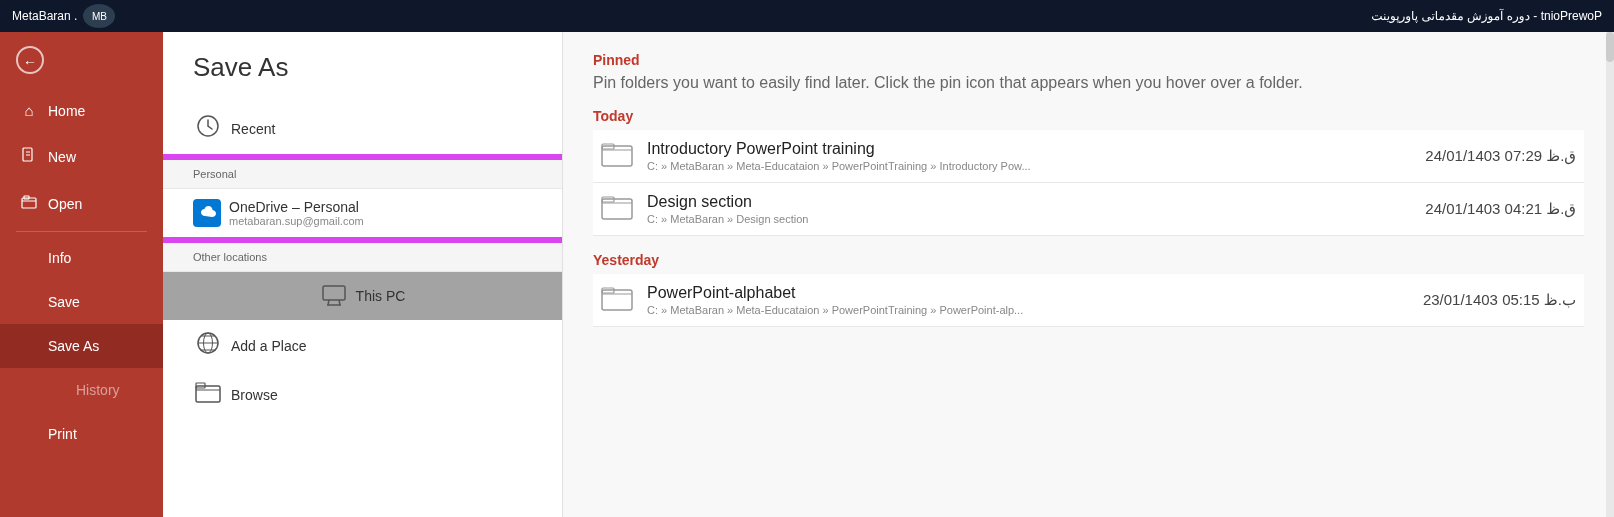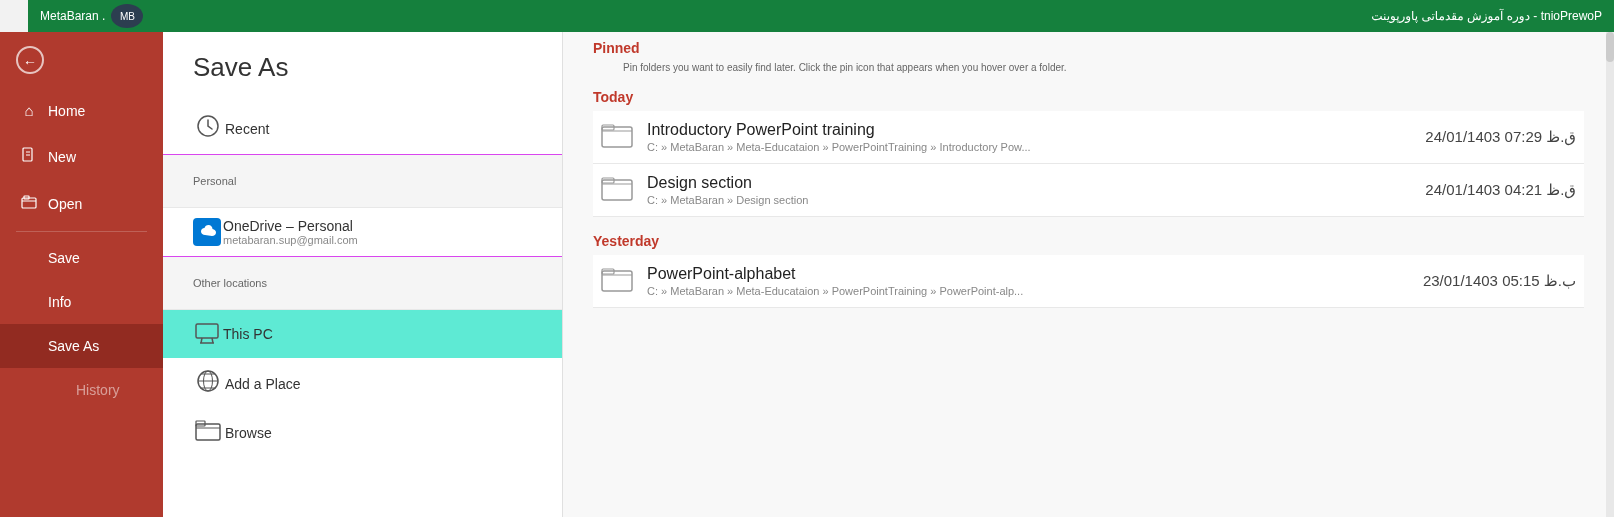--- a/index.html
+++ b/index.html
@@ -1,27 +1,26 @@
 <!DOCTYPE html>
 <html><head>
   <meta charset="utf-8">
   <style>
     * { box-sizing: border-box; margin: 0; padding: 0; }
     body { font-family: 'Segoe UI', Tahoma, sans-serif; background: #f2f2f2; width: 1614px; height: 517px; overflow: hidden; display: flex; flex-direction: column; }
 
     
     .titlebar {
       height: 32px;
-      background: #15803d;
+      background: #0f172a;
       display: flex;
       align-items: center;
       justify-content: space-between;
       padding: 0 12px;
       flex-shrink: 0;
-      margin-left: 28px;
     }
     .titlebar-title {
       color: white;
       font-size: 12px;
       direction: rtl;
       unicode-bidi: bidi-override;
     }
     .titlebar-user {
       color: white;
       font-size: 12px;
@@ -126,48 +125,49 @@
     }
     .save-as-title {
       font-size: 26px;
       font-weight: 300;
       color: #333;
       padding: 0 30px 20px 30px;
     }
     .location-item {
       display: flex;
       align-items: center;
-      gap: 2px;
+      gap: 8px;
       padding: 10px 30px;
       cursor: pointer;
     }
     .location-item.active {
-      background: #5eead4;
+      background: #a3a3a3;
+      justify-content: center;
     }
     .location-icon {
       font-size: 20px;
       color: #555;
       width: 30px;
       text-align: center;
       flex-shrink: 0;
     }
     .location-label {
       font-size: 14px;
       color: #333;
     }
     .location-sublabel {
       font-size: 11px;
       color: #888;
     }
     .section-header {
-      padding: 20px 30px;
+      padding: 8px 30px;
       font-size: 11px;
       color: #666;
       background: #f5f5f5;
-      border-top: 1px solid #d946ef;
+      border-top: 6px solid #d946ef;
       border-bottom: 1px solid #e8e8e8;
     }
     .onedrive-icon {
       width: 28px;
       height: 28px;
       background: #0078d4;
       border-radius: 4px;
       display: flex;
       align-items: center;
       justify-content: center;
@@ -182,35 +182,34 @@
       align-items: center;
       justify-content: center;
       color: #555;
       font-size: 20px;
       flex-shrink: 0;
     }
 
     
     .right-panel {
       flex: 1;
-      padding: 8px 30px;
+      padding: 20px 30px;
       overflow-y: auto;
       background: #f8f8f8;
     }
     .section-title {
       font-size: 14px;
       color: #c0392b;
       font-weight: 600;
       margin-bottom: 6px;
     }
     .pinned-desc {
-      font-size: 10px;
+      font-size: 16px;
       color: #666;
       margin-bottom: 16px;
-      margin-left: 30px;
     }
     .folder-item {
       display: flex;
       align-items: center;
       padding: 10px 8px;
       border-bottom: 1px solid #e8e8e8;
       cursor: pointer;
       background: white;
     }
     .folder-icon-wrap {
@@ -295,33 +294,37 @@
               <rect x="1" y="4" width="14" height="10" rx="1" stroke="white" stroke-width="1.2"></rect>
               <path d="M1 7h14" stroke="white" stroke-width="1"></path>
               <rect x="3" y="2" width="5" height="3" rx="0.5" stroke="white" stroke-width="1.2" fill="none"></rect>
             </svg>
         </span>
         <span>Open</span>
       </div>
       <hr class="sidebar-divider">
       <div class="sidebar-item">
         <span class="sidebar-icon"></span>
+        <span>Info</span>
+      </div>
+      <div class="sidebar-item">
+        <span class="sidebar-icon"></span>
         <span>Save</span>
-      </div>
-      <div class="sidebar-item">
-        <span class="sidebar-icon"></span>
-        <span>Info</span>
       </div>
       <div class="sidebar-item active">
         <span class="sidebar-icon"></span>
         <span>Save As</span>
       </div>
       <div class="sidebar-item disabled">
         <span class="sidebar-icon"></span>
         <span>History</span>
+      </div>
+      <div class="sidebar-item">
+        <span class="sidebar-icon"></span>
+        <span>Print</span>
       </div>
     </div>
   </div>
 
   <div class="content-area">
 
     <div class="left-panel">
       <div class="save-as-title">Save As</div>
 
       <div class="location-item">

